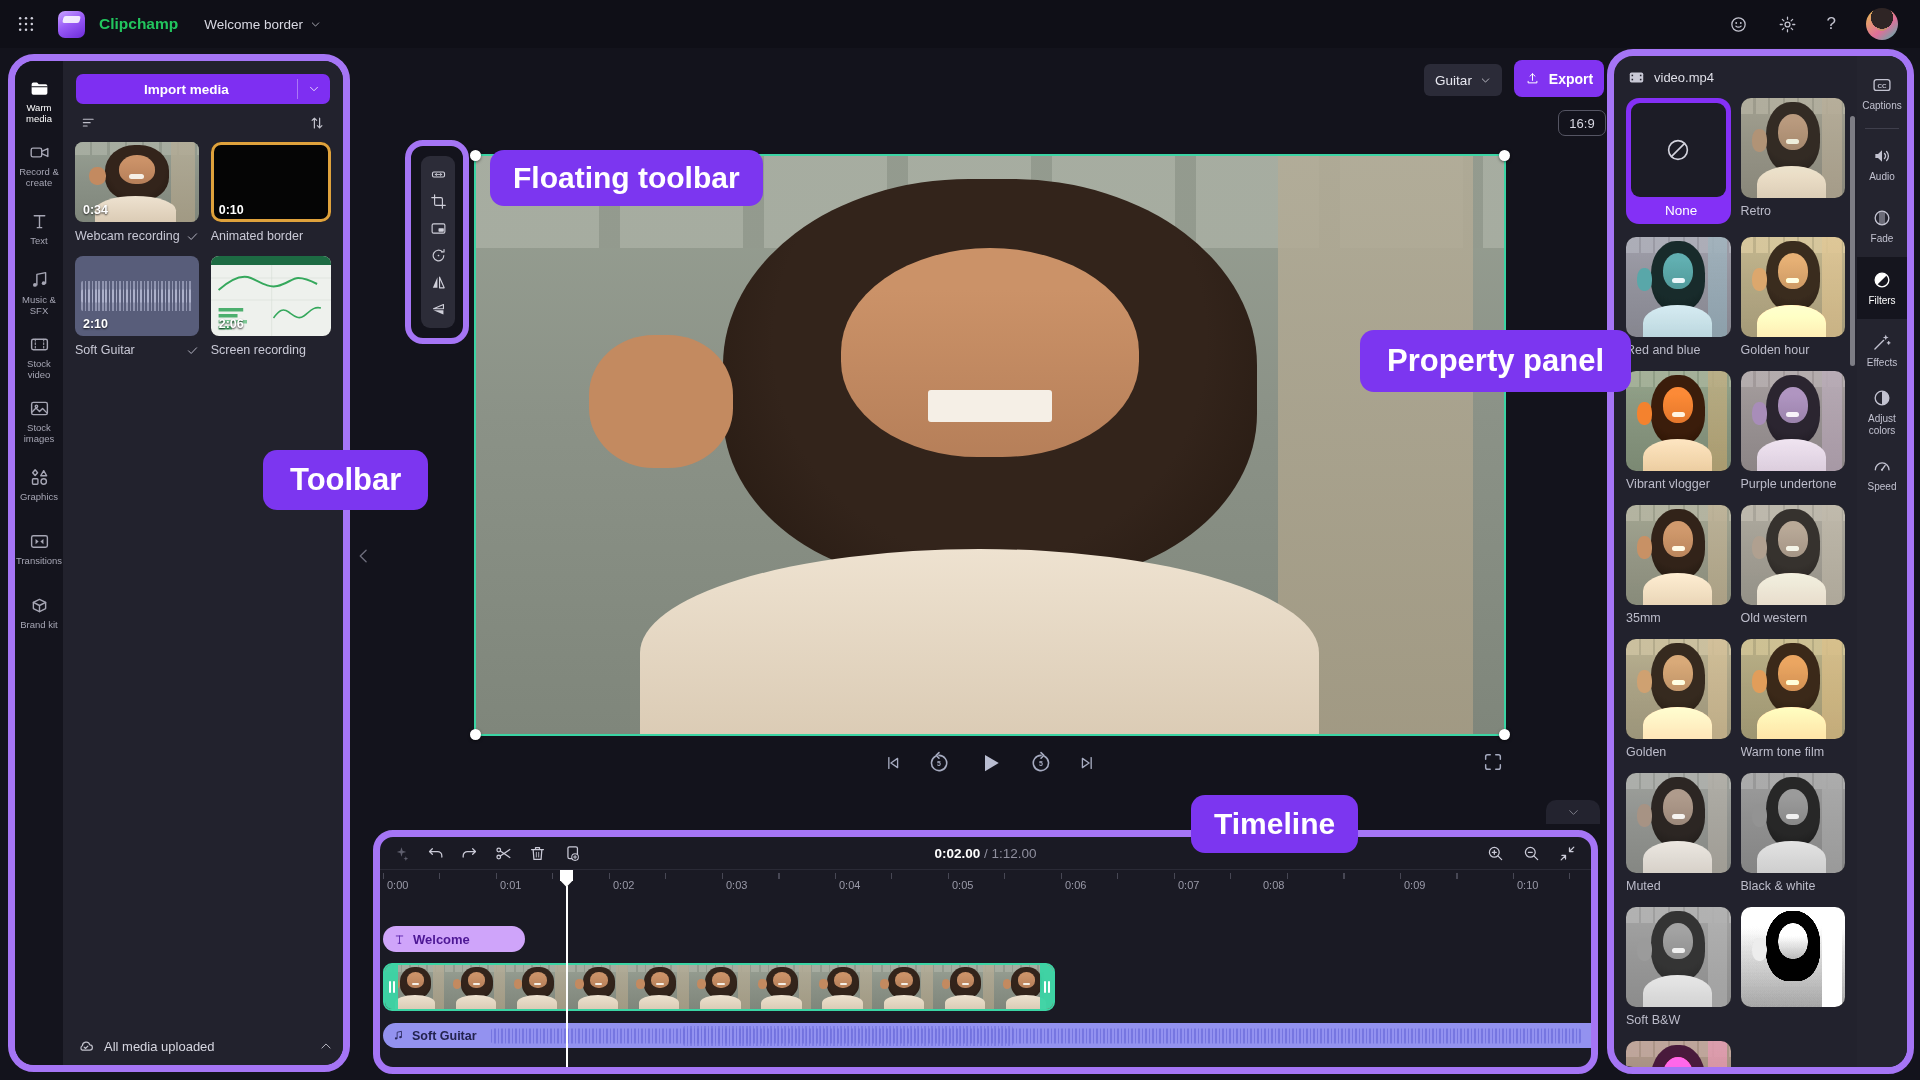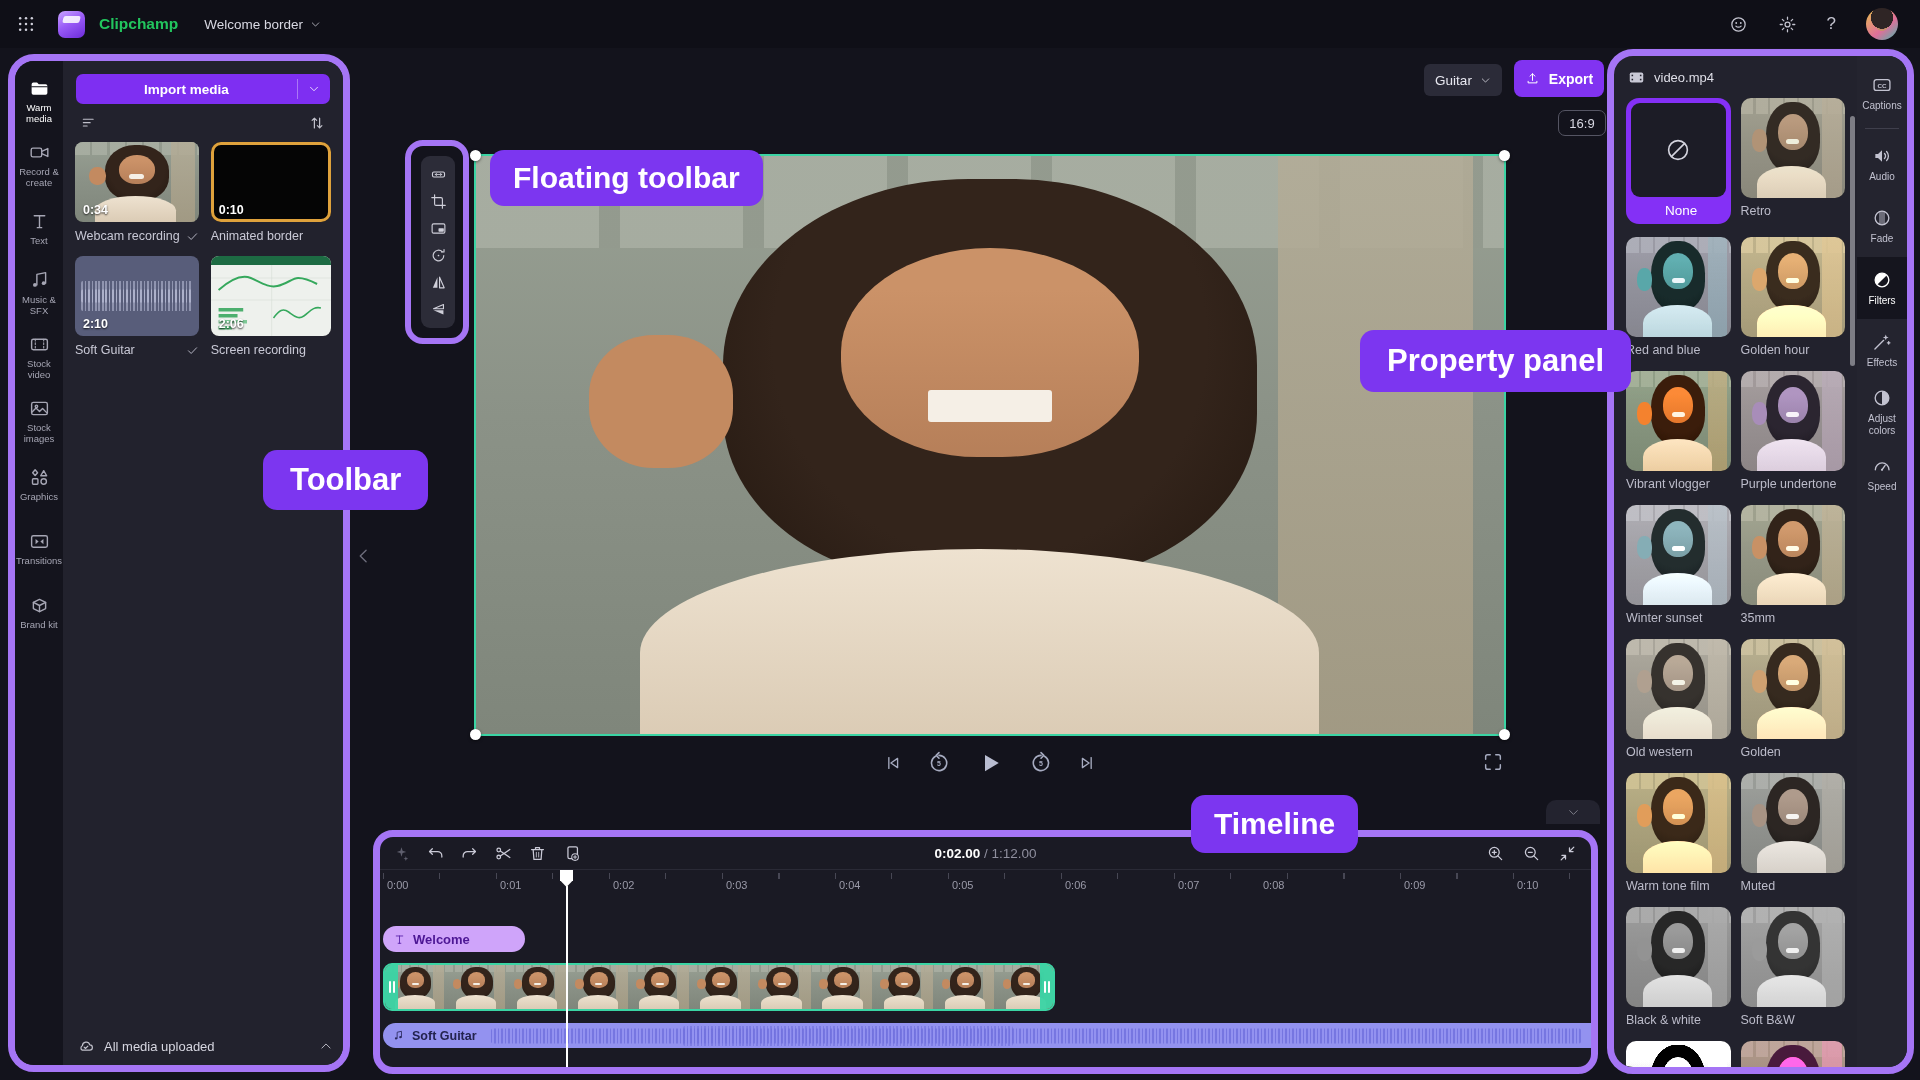--- a/index.html
+++ b/index.html
@@ -904,34 +904,20 @@
                 <i class="pf"></i>
                 <i class="pm"></i>
                 <i class="pa"></i>
                 <i class="ps"></i>
               </div>
             </div>
             <div class="f-label">Purple undertone</div>
           </div>
           <div class="f-tile">
             <div class="f-thumb">
-              <div class="portrait" style="filter: hue-rotate(160deg) saturate(0.45) brightness(1.12);">
-                <i class="pc"></i>
-                <i class="pp"></i>
-                <i class="ph"></i>
-                <i class="pf"></i>
-                <i class="pm"></i>
-                <i class="pa"></i>
-                <i class="ps"></i>
-              </div>
-            </div>
-            <div class="f-label">Winter sunset</div>
-          </div>
-          <div class="f-tile">
-            <div class="f-thumb">
               <div class="portrait" style="filter: sepia(0.18) contrast(1.03) saturate(1.05);">
                 <i class="pc"></i>
                 <i class="pp"></i>
                 <i class="ph"></i>
                 <i class="pf"></i>
                 <i class="pm"></i>
                 <i class="pa"></i>
                 <i class="ps"></i>
               </div>
             </div>

